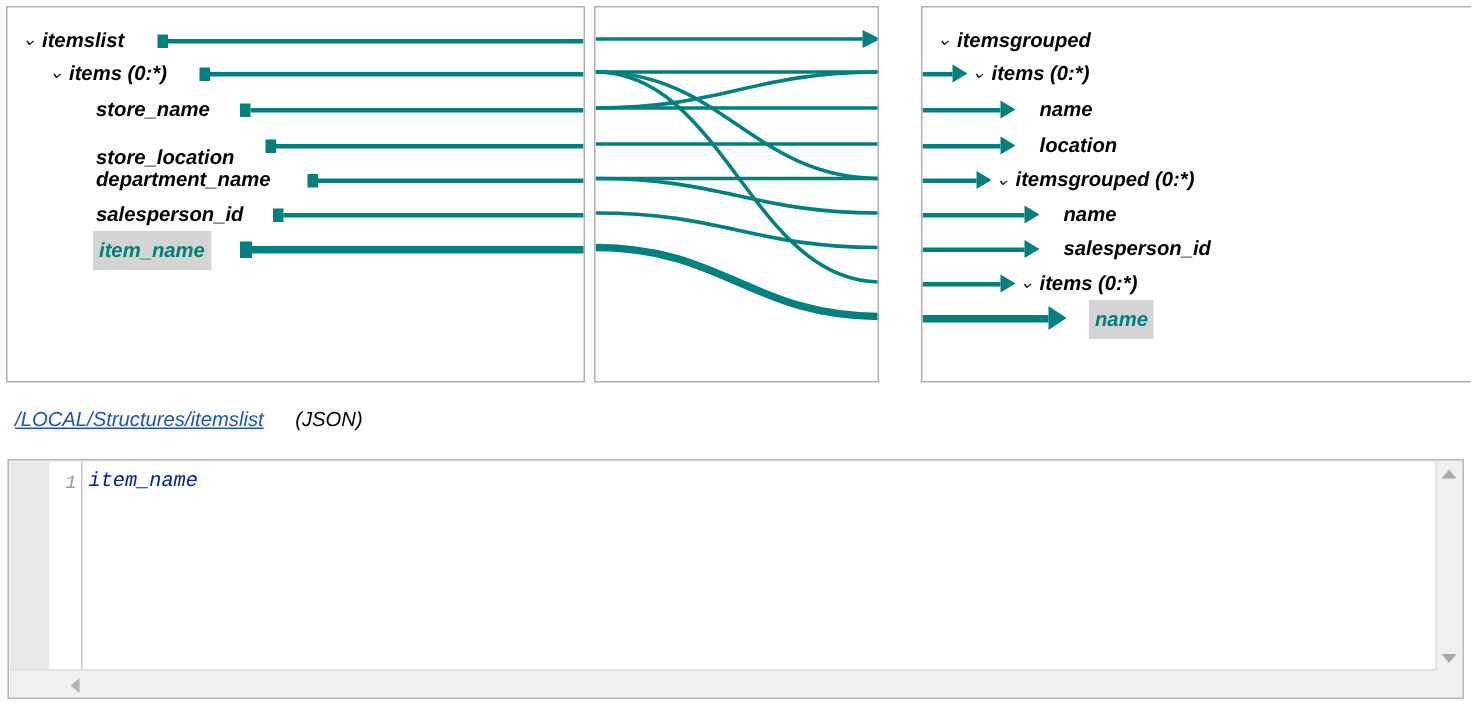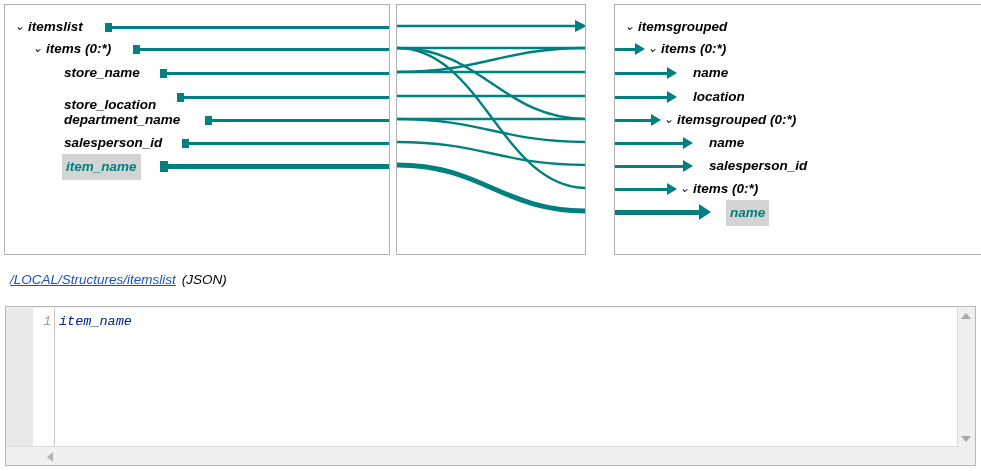--- a/index.html
+++ b/index.html
@@ -110,21 +110,21 @@
     font-size: 13.5px;
     color: #000000;
     white-space: nowrap;
   }
   .path-link {
     color: #1a53c4;
     text-decoration: underline;
     cursor: pointer;
     text-align: right;
   }
-  .path-kind { color: #000; margin-left: 6px; text-align: right; }
+  .path-kind { color: #000; margin-left: 21px; text-align: right; }
 
   
   #editor {
     position: absolute;
     left: 5px; top: 306px;
     width: 971px; height: 160px;
     border: 1px solid #b8b8b8;
     background: #efefef;
     box-sizing: border-box;
   }

